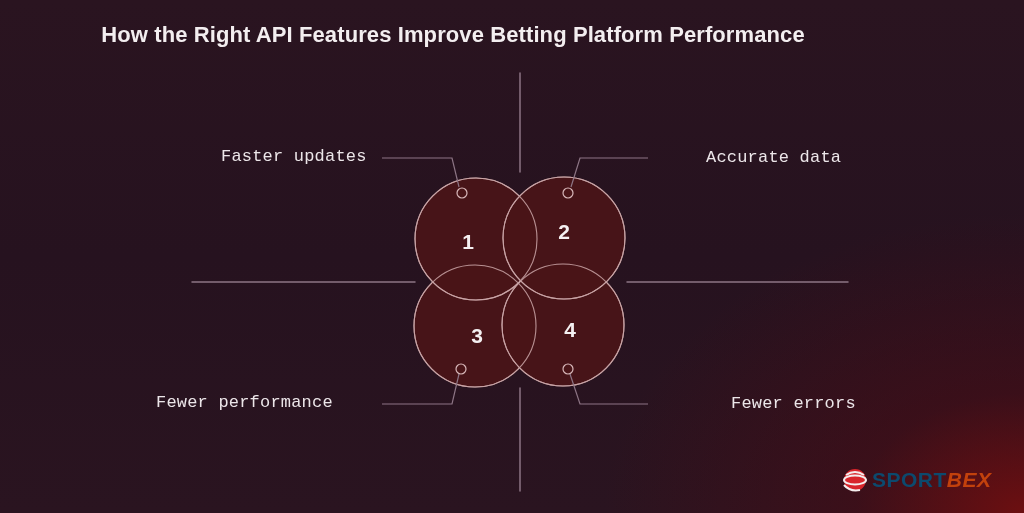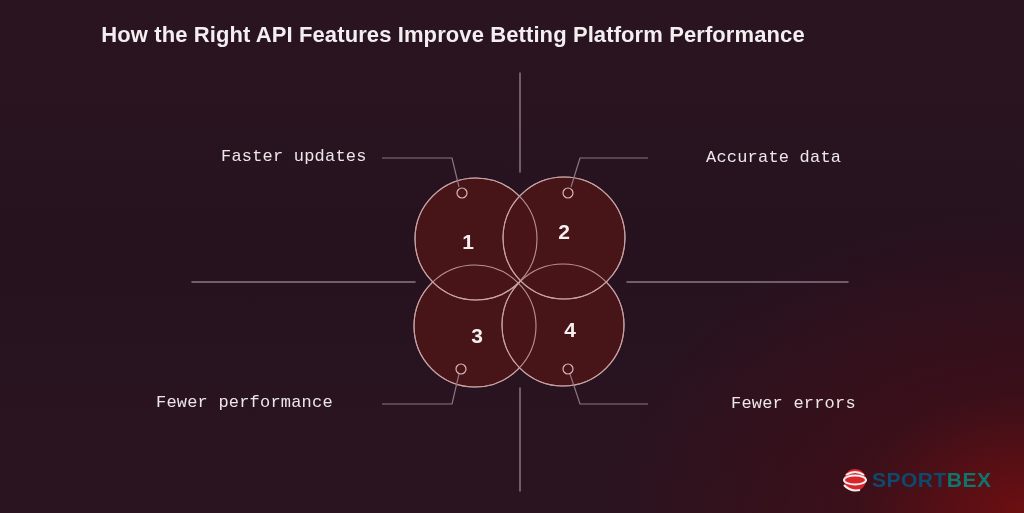--- a/index.html
+++ b/index.html
@@ -24,21 +24,21 @@
     position:absolute; color:#f4f0f1; font-weight:bold; font-size:21px;
     font-family: "Liberation Sans", sans-serif; width:30px; text-align:center;
   }
   .logo {
     position:absolute; left:842px; top:467px; display:flex; align-items:center; gap:4px;
   }
   .logo-text {
     font-family:"Liberation Sans", sans-serif; font-size:21px; font-weight:bold; letter-spacing:0.5px;
   }
   .logo-sport { color:#0c4a6e;text-align:right; }
-  .logo-bex { color:#0f766e; }
+  .logo-bex { color:#c2410c;font-style:italic; }
 </style>
 </head>
 <body>
 
 <div class="title">How the Right API Features Improve Betting Platform Performance</div>
 
 <svg class="diagram" width="1024" height="513" viewBox="0 0 1024 513">
 
   <g stroke="#8d7585" stroke-width="1.5" stroke-linecap="round">
     <line x1="520" y1="73" x2="520" y2="172"></line>

